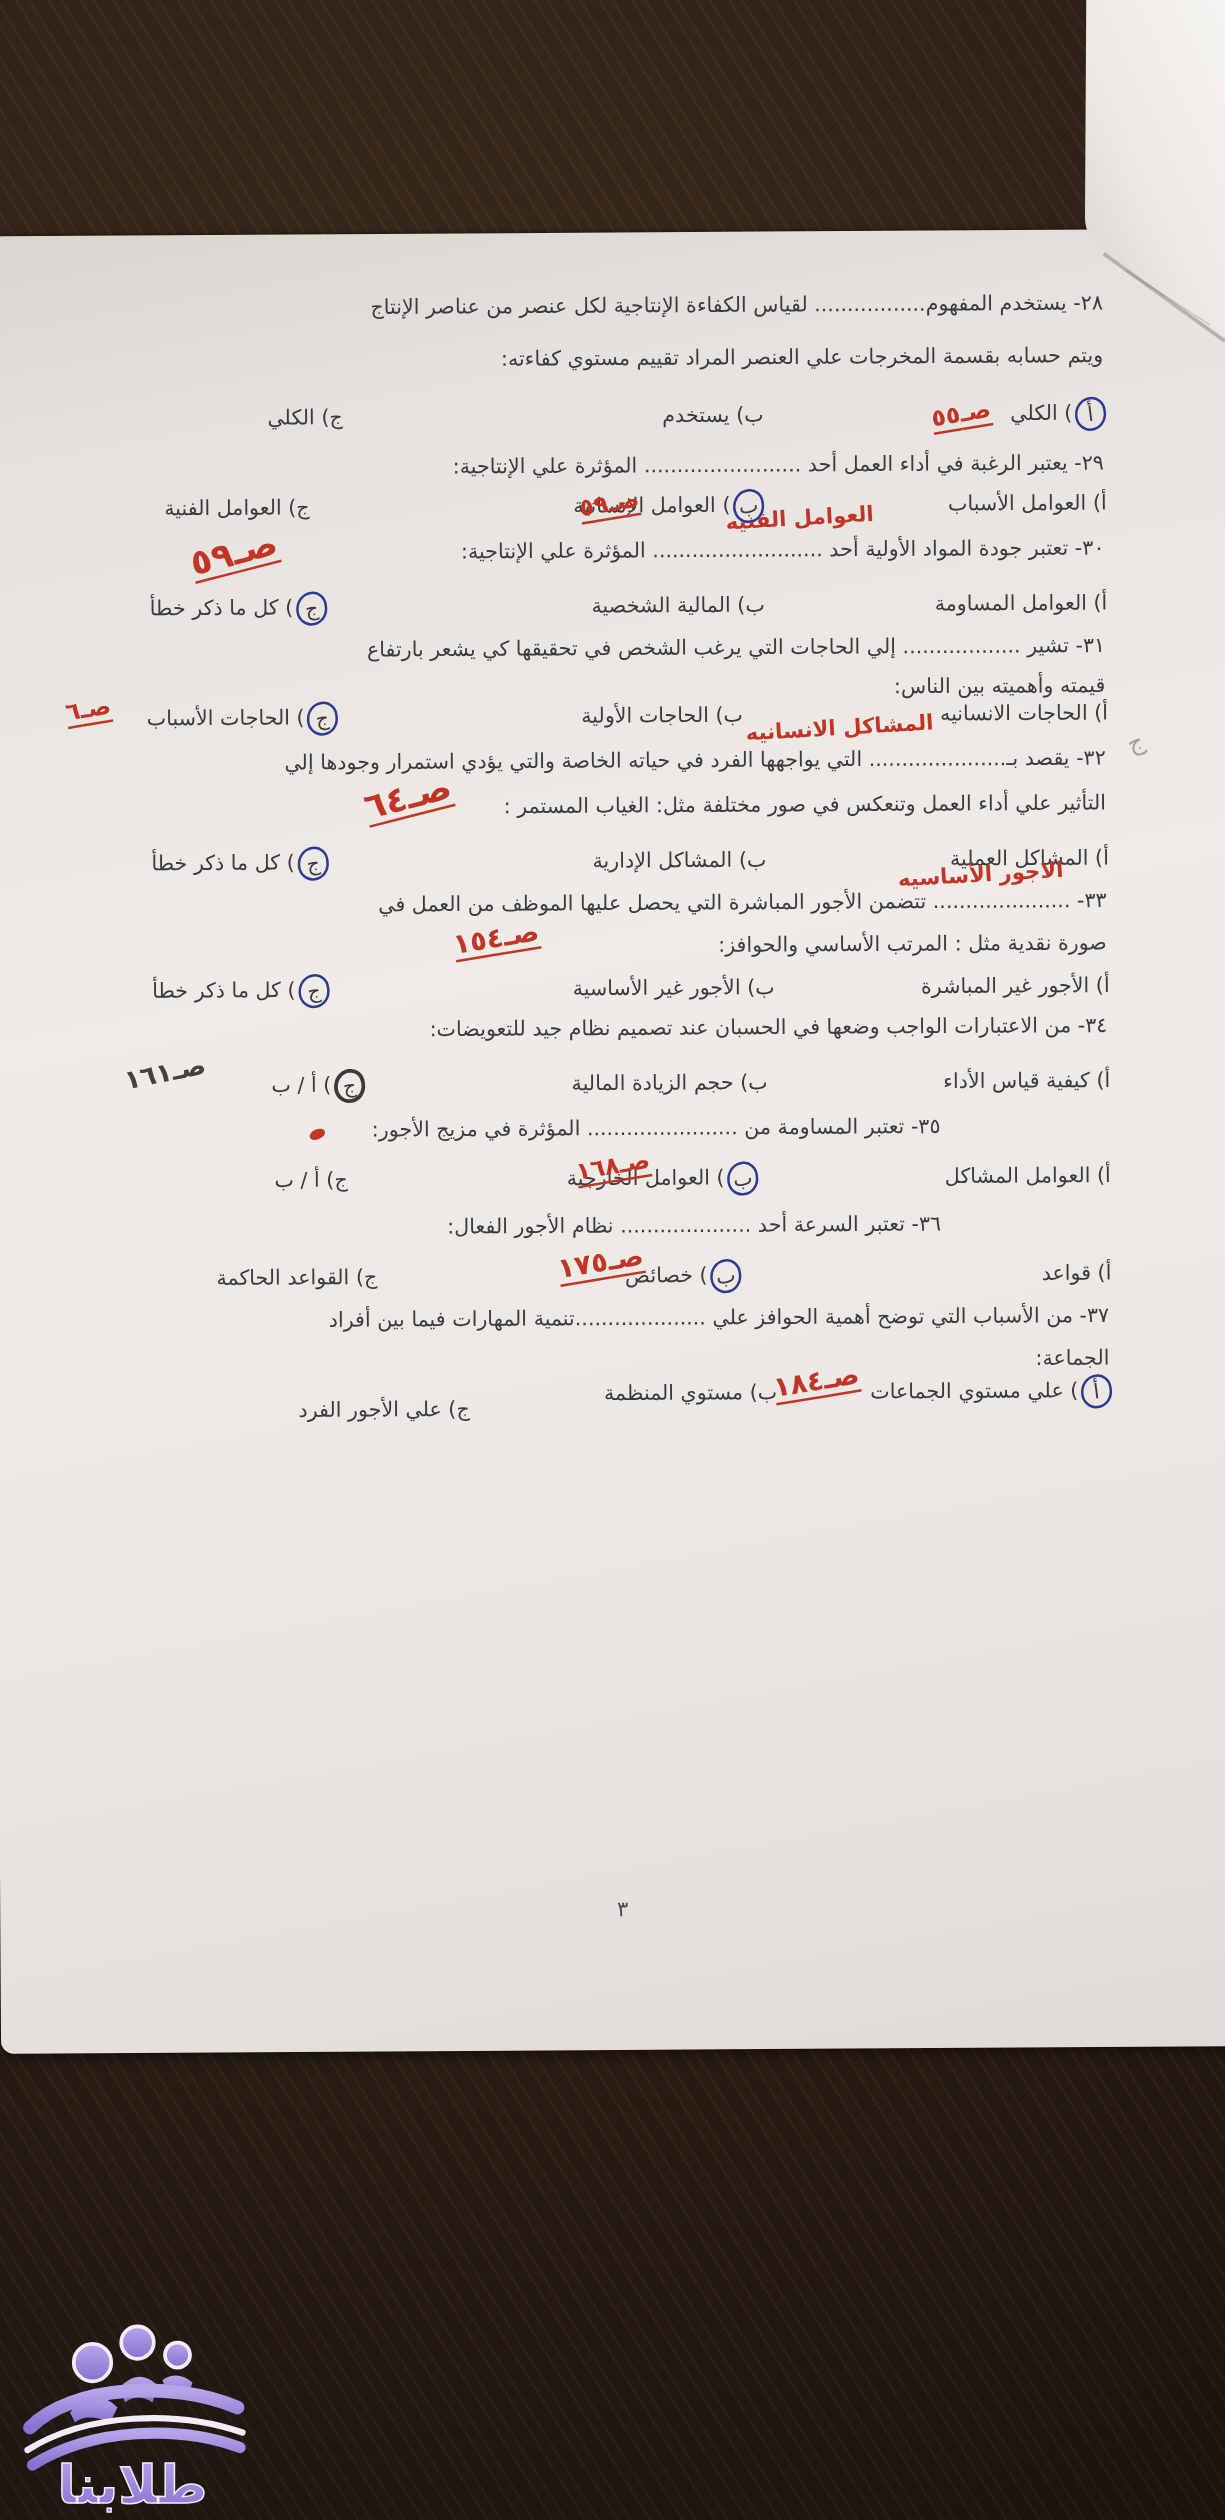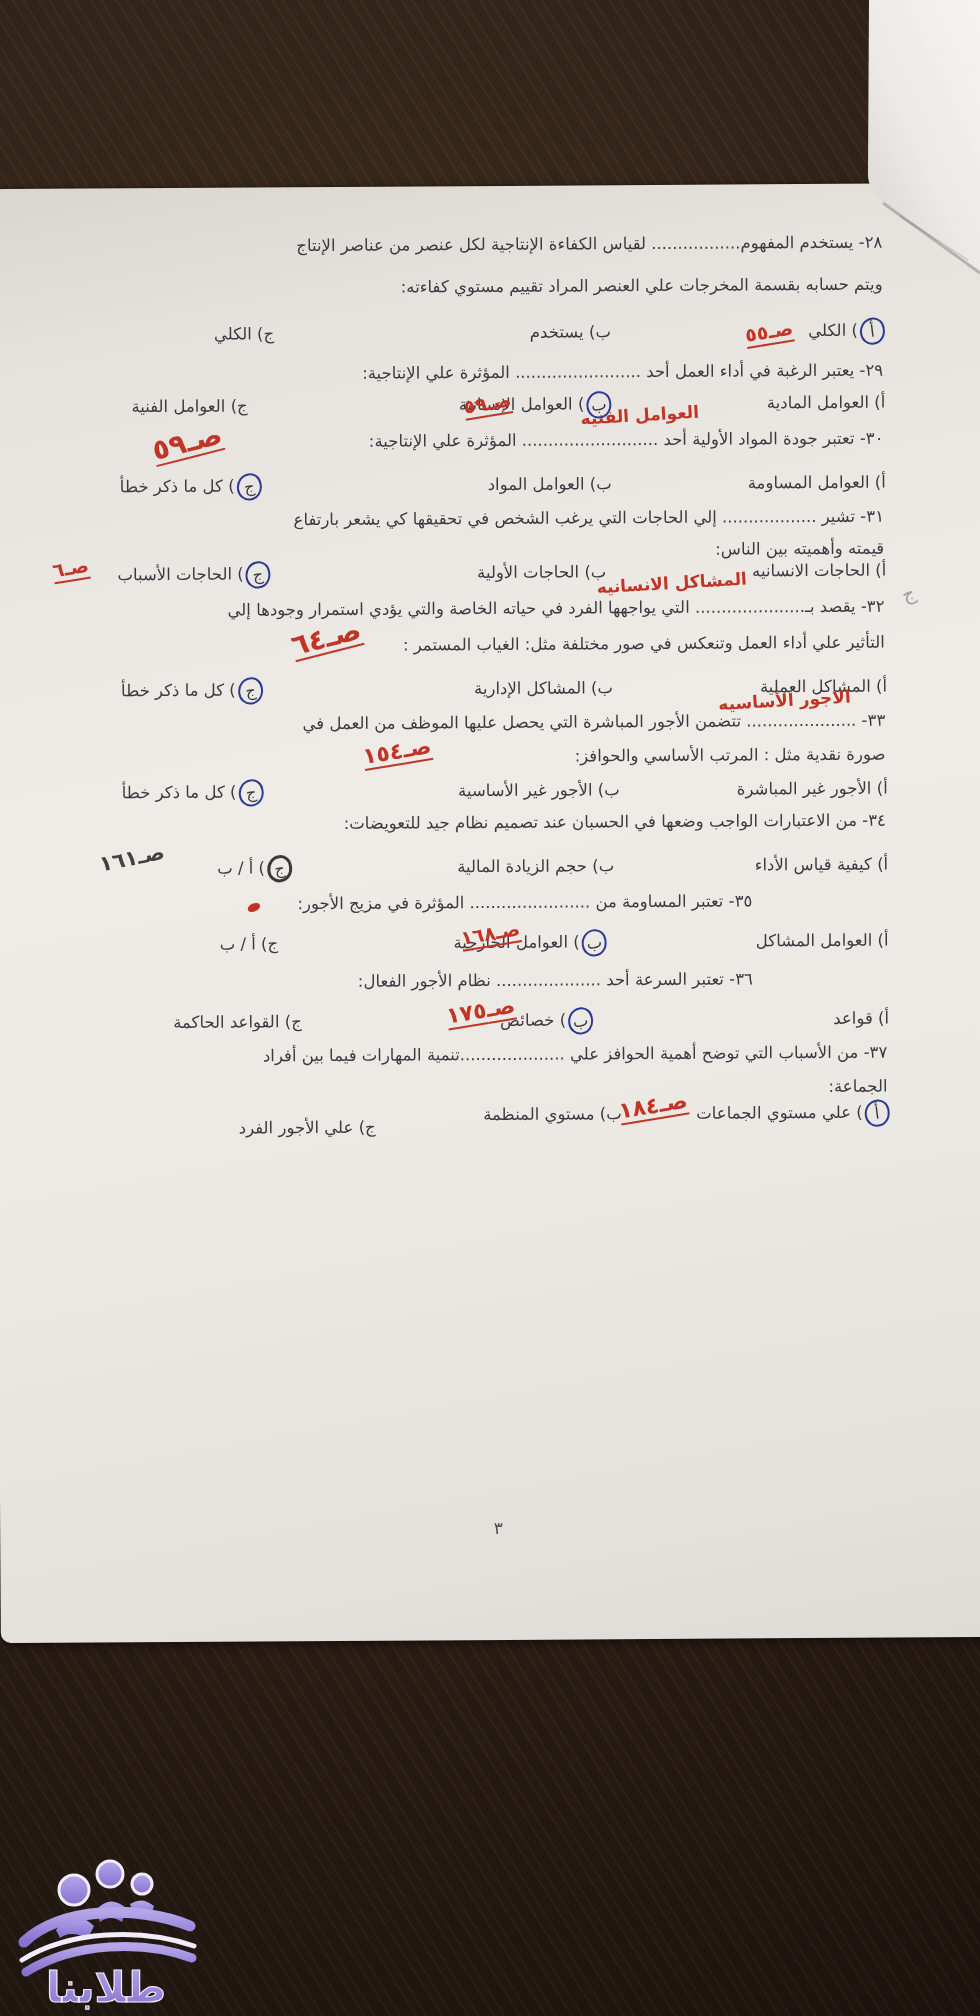--- a/index.html
+++ b/index.html
@@ -91,44 +91,44 @@
     <span class="opt" style="right:104px"><span class="circ">
           <span>أ</span>
         </span><span>) الكلي</span></span>
     <span class="ref" style="right:196px;top:4px">صـ٥٥</span>
     <span class="opt" style="right:378px"><span>ب</span><span>) يستخدم</span></span>
     <span class="opt" style="left:221px"><span>ج</span><span>) الكلي</span></span>
   </div>
 
   <div class="line" style="top:174px">٢٩- يعتبر الرغبة في أداء العمل أحد ........................ المؤثرة علي الإنتاجية:</div>
   <div class="opts" style="top:204px">
-    <span class="opt" style="right:104px"><span>أ</span><span>) العوامل المادية</span></span>
+    <span class="opt" style="right:104px"><span>أ</span><span>) العوامل الأسباب</span></span>
     <span class="opt" style="right:378px"><span class="circ">
           <span>ب</span>
         </span><span>) العوامل الإنسانية</span></span>
     <span class="ref" style="right:478px;top:2px">صـ٥٩</span>
     <span class="opt" style="left:138px"><span>ج</span><span>) العوامل الفنية</span></span>
   </div>
 
   <span class="fill" style="right:290px;top:220px">العوامل الفنيه</span>
   <div class="line" style="top:242px">٣٠- تعتبر جودة المواد الأولية أحد .......................... المؤثرة علي الإنتاجية:</div>
   <span class="ref big" style="left:158px;top:238px">صـ٥٩</span>
   <div class="opts" style="top:284px">
     <span class="opt" style="right:104px"><span>أ</span><span>) العوامل المساومة</span></span>
-    <span class="opt" style="right:378px"><span>ب</span><span>) العوامل المواد</span></span>
+    <span class="opt" style="right:378px"><span>ب</span><span>) المالية الشخصية</span></span>
     <span class="opt" style="left:126px"><span class="circ">
           <span>ج</span>
         </span><span>) كل ما ذكر خطأ</span></span>
   </div>
 
   <div class="line" style="top:320px">٣١- تشير .................. إلي الحاجات التي يرغب الشخص في تحقيقها كي يشعر بارتفاع</div>
   <div class="line" style="top:352px">قيمته وأهميته بين الناس:</div>
   <div class="opts" style="top:372px">
     <span class="opt" style="right:104px"><span>أ</span><span>) الحاجات الانسانيه</span></span>
-    <span class="opt" style="right:384px"><span>ب</span><span>) الحاجات الأولية</span></span>
+    <span class="opt" style="right:396px"><span>ب</span><span>) الحاجات الأولية</span></span>
     <span class="opt" style="left:123px"><span class="circ">
           <span>ج</span>
         </span><span>) الحاجات الأسباب</span></span>
     <span class="ref" style="left:58px;top:-4px">صـ٦</span>
   </div>
 
   <span class="ghost" style="right:76px;top:398px">ج</span>
   <span class="fill" style="right:244px;top:388px">المشاكل الانسانيه</span>
   <div class="line" style="top:410px">٣٢- يقصد بـ..................... التي يواجهها الفرد في حياته الخاصة والتي يؤدي استمرار وجودها إلي</div>
   <div class="line" style="top:446px">التأثير علي أداء العمل وتنعكس في صور مختلفة مثل: الغياب المستمر :</div>

